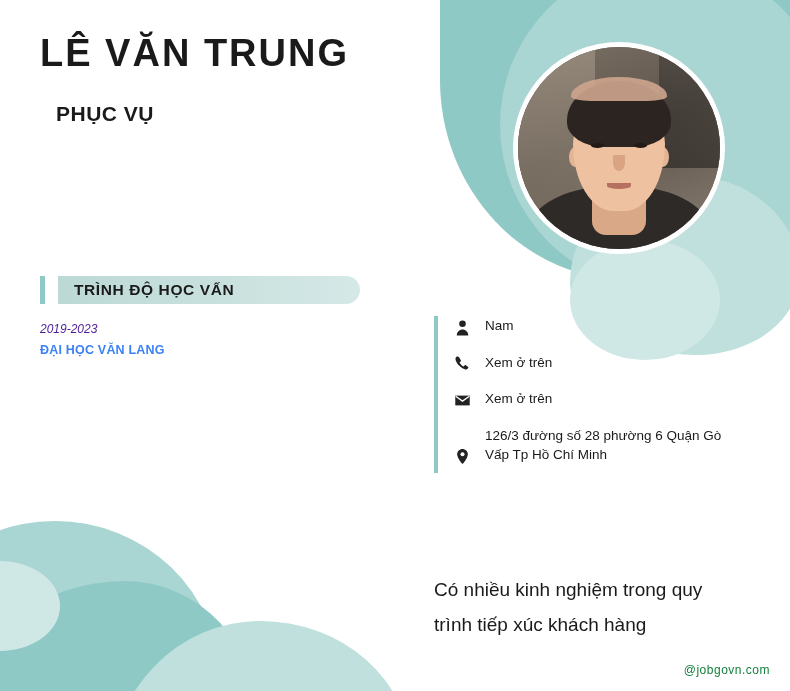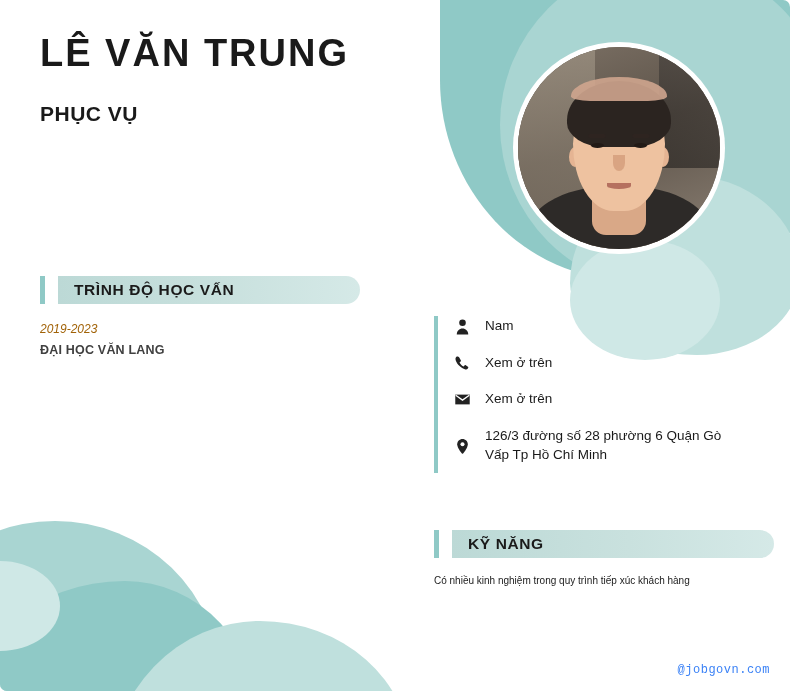--- a/index.html
+++ b/index.html
@@ -12,21 +12,20 @@
     background: #ffffff;
     font-family: "Liberation Sans", sans-serif;
     overflow: hidden;
   }
   #cv {
     position: relative;
     width: 790px;
     height: 691px;
     background: #ffffff;
     overflow: hidden;
-    border-radius: 7px;
   }
 
   
   .deco { position: absolute; pointer-events: none; }
 
   
   .deco-tr-1 {
     top: -120px; right: -70px;
     width: 420px; height: 400px;
     background: #8fc9c6;
@@ -91,21 +90,21 @@
     letter-spacing: 2px;
     color: #1a1a1a;
     line-height: 1.15;
     margin: 0 0 26px 0;
   }
   .job-title {
     font-size: 21px;
     font-weight: bold;
     color: #1a1a1a;
     letter-spacing: 0.5px;
-    margin: 0;
+    margin: 16px;
   }
 
   
   .photo-wrap {
     position: absolute;
     top: 42px;
     right: 65px;
     width: 212px;
     height: 212px;
     border-radius: 50%;
@@ -264,27 +263,27 @@
   .edu-block {
     position: absolute;
     left: 40px;
     top: 322px;
     width: 340px;
     z-index: 5;
   }
   .edu-years {
     font-size: 12px;
     font-style: italic;
-    color: #a16207;
+    color: #4c1d95;
     margin-bottom: 7px;
   }
   .edu-school {
     font-size: 12.5px;
     font-weight: bold;
-    color: #404040;
+    color: #3b82f6;
     margin-bottom: 9px;
     letter-spacing: .2px;
   }
   .edu-major, .edu-gpa {
     font-size: 13px;
     color: #222;
     margin-bottom: 9px;
   }
 
   
@@ -293,21 +292,21 @@
     left: 434px;
     top: 316px;
     width: 310px;
     border-left: 4px solid #8fc9c6;
     padding-left: 16px;
     box-sizing: border-box;
     z-index: 5;
   }
   .info-row {
     display: flex;
-    align-items: center;
+    align-items: flex-end;
     margin-bottom: 17px;
   }
   .info-row:last-child { margin-bottom: 8px; }
   .info-icon {
     width: 17px;
     height: 17px;
     flex: none;
     margin-right: 14px;
     margin-top: 2px;
     color: #222;
@@ -321,33 +320,33 @@
 
   
   .skill-block {
     position: absolute;
     left: 434px;
     top: 572px;
     width: 300px;
     z-index: 5;
   }
   .skill-text {
-    font-size: 10px;
+    font-size: 19px;
     color: #1a1a1a;
     line-height: 1.85;
   }
 
   
   .watermark {
     position: absolute;
     right: 20px;
     bottom: 14px;
-    font-family: Liberation Mono, monospace;
+    font-family: Liberation Sans, sans-serif;
     font-size: 12px;
-    color: #3b82f6;
+    color: #15803d;
     letter-spacing: .5px;
     z-index: 7;
   }
 </style>
 </head>
 <body>
 
 <div id="cv">
 
   <div class="deco deco-tr-1"></div>
@@ -435,26 +434,20 @@
         <svg viewBox="0 0 16 16" width="17" height="17" fill="currentColor">
           <path d="M8 .9C5.2.9 3 3.1 3 5.9c0 3.6 4.3 8.6 4.5 8.8.3.3.7.3 1 0 .2-.2 4.5-5.2 4.5-8.8C13 3.1 10.8.9 8 .9z"></path>
           <circle cx="8" cy="5.9" r="1.9" fill="#ffffff"></circle>
         </svg>
       </span>
       <span class="info-text">126/3 đường số 28 phường 6 Quận Gò Vấp Tp Hồ Chí Minh</span>
     </div>
 
   </div>
 
-  <div class="section-bar" id="skill-bar">
-    <div class="bar-tick"></div>
-    <div class="bar-label-wrap">
-      <span class="bar-label">KỸ NĂNG</span>
-    </div>
-  </div>
 
   <div class="skill-block">
     <div class="skill-text">Có nhiều kinh nghiệm trong quy trình tiếp xúc khách hàng</div>
   </div>
 
   <div class="watermark">@jobgovn.com</div>
 
 </div>
 
 </body></html>

